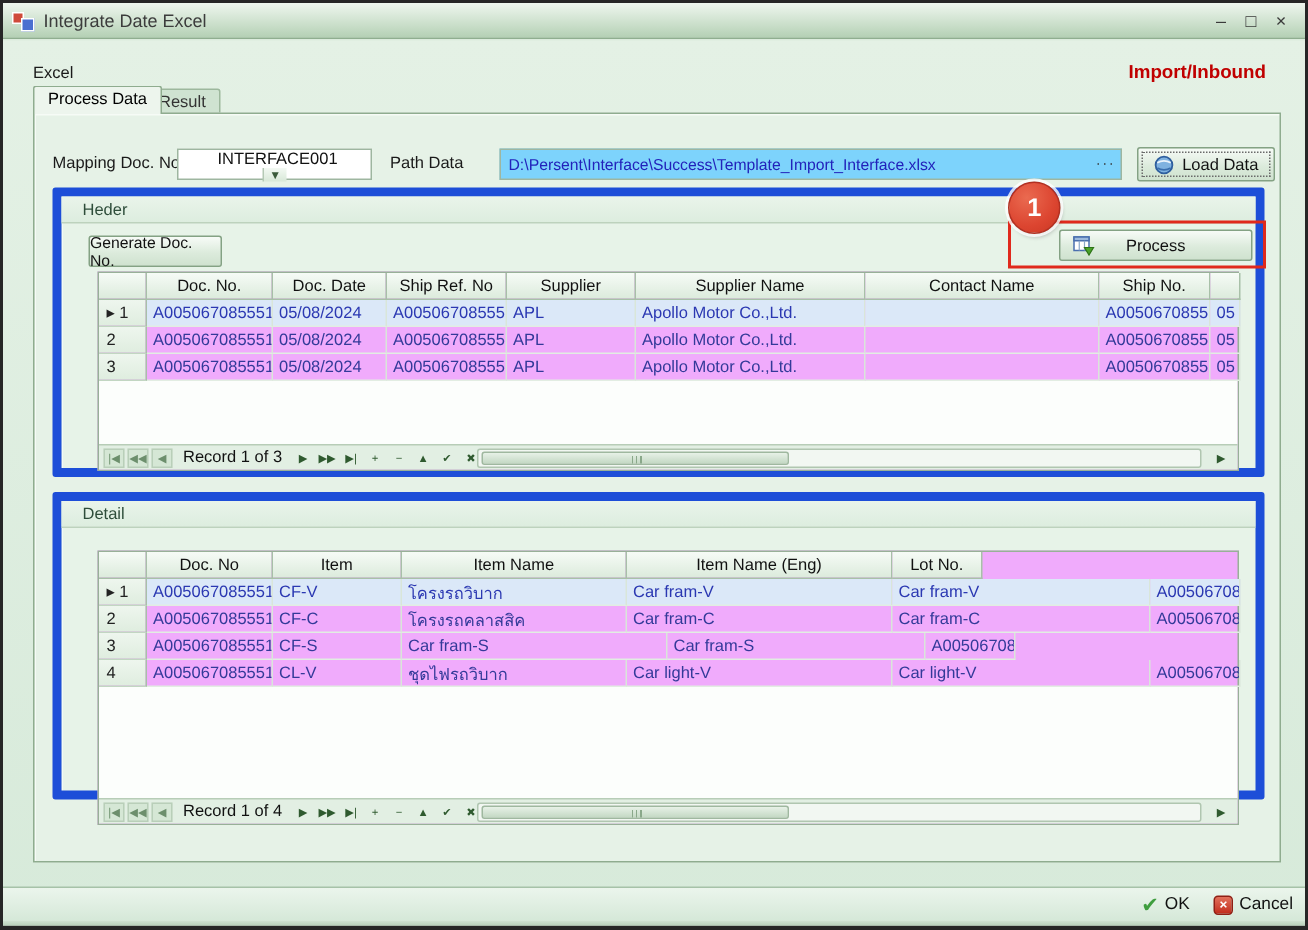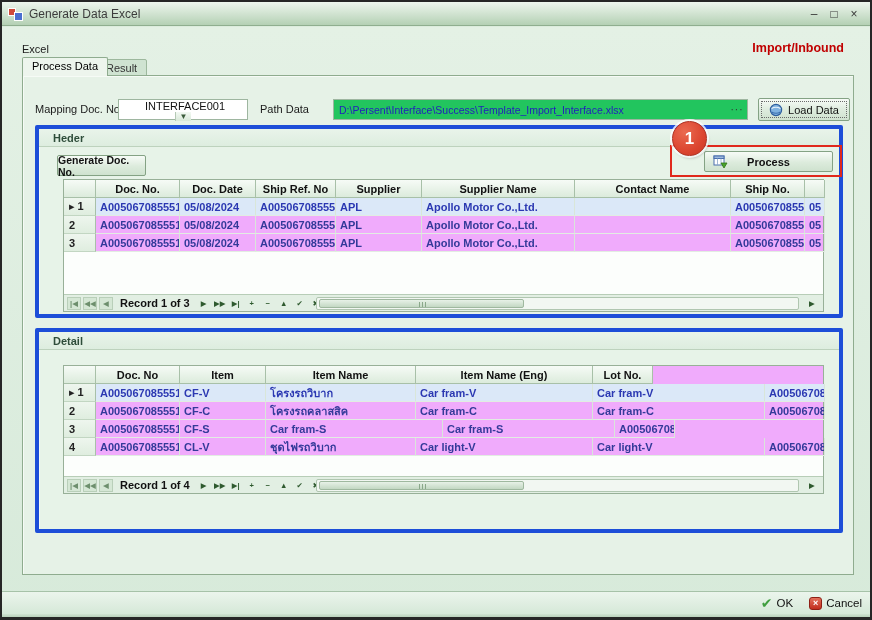--- a/index.html
+++ b/index.html
@@ -28,31 +28,31 @@
     border-radius:2px 2px 0 0; color:#333; }
   .tabpage{ position:absolute; left:20px; top:73px; width:832px; height:500px;
     background:#e6f2e7; border:1px solid #8fac8f; box-shadow:inset 1px 1px 0 #f6fbf6; z-index:2; }
   
   .lbl{ position:absolute; font-size:11px; color:#1a1a1a; }
   .combo{ position:absolute; left:95px; top:23px; width:130px; height:21px; background:#fff;
     border:1px solid #9eb6a0; display:flex; align-items:center;flex-direction:column; }
   .combo .val{ flex:1; font-size:11px; padding-left:4px; color:#111; }
   .combo .dd{ width:16px; height:100%; background:linear-gradient(#f3f9f3,#d8e8d8);
     border-left:1px solid #b5c9b5; font-size:8px; color:#3a5a3a; display:flex; align-items:center; justify-content:center; }
-  .pathbox{ position:absolute; left:310px; top:23px; width:415px; height:21px; background:#22c55e;
+  .pathbox{ position:absolute; left:310px; top:23px; width:415px; height:21px; background:#7dd3fc;
     border:1px solid #9eb6a0; display:flex; align-items:center; }
   .pathbox .val{ flex:1; font-size:10.5px; color:#2222bb; padding-left:5px; white-space:nowrap; overflow:hidden; }
   .pathbox .browse{ width:20px; text-align:center; font-size:10px; color:#333; letter-spacing:1px; }
   .btn{ background:linear-gradient(#f7fbf7,#dcebdc 55%,#cfe2cf); border:1px solid #84a284;
     border-radius:2px; font-size:11px; color:#111; display:flex; align-items:center; justify-content:center; }
   .load-btn{ position:absolute; left:735px; top:22px; width:92px; height:23px; outline:1px dotted #6a6a6a; outline-offset:-4px; }
   .load-btn svg{ margin-right:5px; }
   
-  .group{ position:absolute; width:808px; border:4px solid #1d4ed8; border-radius:2px;
-    background:#e7f3e8; box-shadow:inset 1px 1px 0 #f4faf4;font-weight:bold; }
+  .group{ position:absolute; width:808px; border:6px solid #1d4ed8; border-radius:2px;
+    background:#e7f3e8; box-shadow:inset 1px 1px 0 #f4faf4; }
   .group-hdr{ left:12px; top:49px; height:193px; }
   .group-dtl{ left:12px; top:252px; height:205px; }
   .group .caption{ height:18px; border-bottom:1px solid #bdd2bd; background:linear-gradient(#e9f4ea,#ddeddf);
     font-size:11px; color:#2e4d3a; padding:3px 0 0 14px; }
   .gen-btn{ position:absolute; left:18px; top:26px; width:89px; height:21px; font-size:10.5px; }
   .proc-rect{ position:absolute; left:631px; top:16px; width:172px; height:32px;
     border:2px solid #e0291c; pointer-events:none; }
   .proc-btn{ position:absolute; left:665px; top:22px; width:129px; height:21px; }
   .proc-btn svg{ position:absolute; left:8px; }
   .badge{ position:absolute; left:649px; top:45px; width:35px; height:35px; border-radius:50%;
@@ -101,21 +101,21 @@
 </head>
 <body>
 
 <div class="window">
 
   <div class="titlebar">
     <span class="app-icon">
         <span class="sq-red"></span>
         <span class="sq-blue"></span>
       </span>
-    <span class="title-text">Generate Data Excel</span>
+    <span class="title-text">Integrate Date Excel</span>
     <span class="win-btn">–</span>
     <span class="win-btn">□</span>
     <span class="win-btn">×</span>
   </div>
 
   <div class="client">
     <div class="excel-label" style="position:absolute;left:20px;top:16px;font-size:11px;">Excel</div>
     <div class="mode-label" style="top:14px;">Import/Inbound</div>
 
     <div class="tab active" style="top:30px;">Process Data</div>
@@ -222,21 +222,21 @@
                 <div class="scroll-thumb"></div>
               </div>
               <div class="nav-btn nav-right">▶</div>
             </div>
           </div>
       </div>
       <div class="badge">1</div>
 
       <div class="group group-dtl">
         <div class="caption">Detail</div>
-        <div class="grid" id="grid-detail" style="top:33px;height:129px;">
+        <div class="grid" id="grid-detail" style="top:33px;height:183px;">
             <div class="g-row g-head">
               <div class="g-cell g-ind" style="flex: 0 0 32px;"></div>
               <div class="g-cell" style="flex: 0 0 84px;">Doc. No</div>
               <div class="g-cell" style="flex: 0 0 86px;">Item</div>
               <div class="g-cell" style="flex: 0 0 150px;">Item Name</div>
               <div class="g-cell" style="flex: 0 0 177px;">Item Name (Eng)</div>
               <div class="g-cell" style="flex: 0 0 60px;">Lot No.</div>
             </div>
             <div class="g-row sel">
               <div class="g-cell g-ind" style="flex: 0 0 32px;">▸ 1</div>

